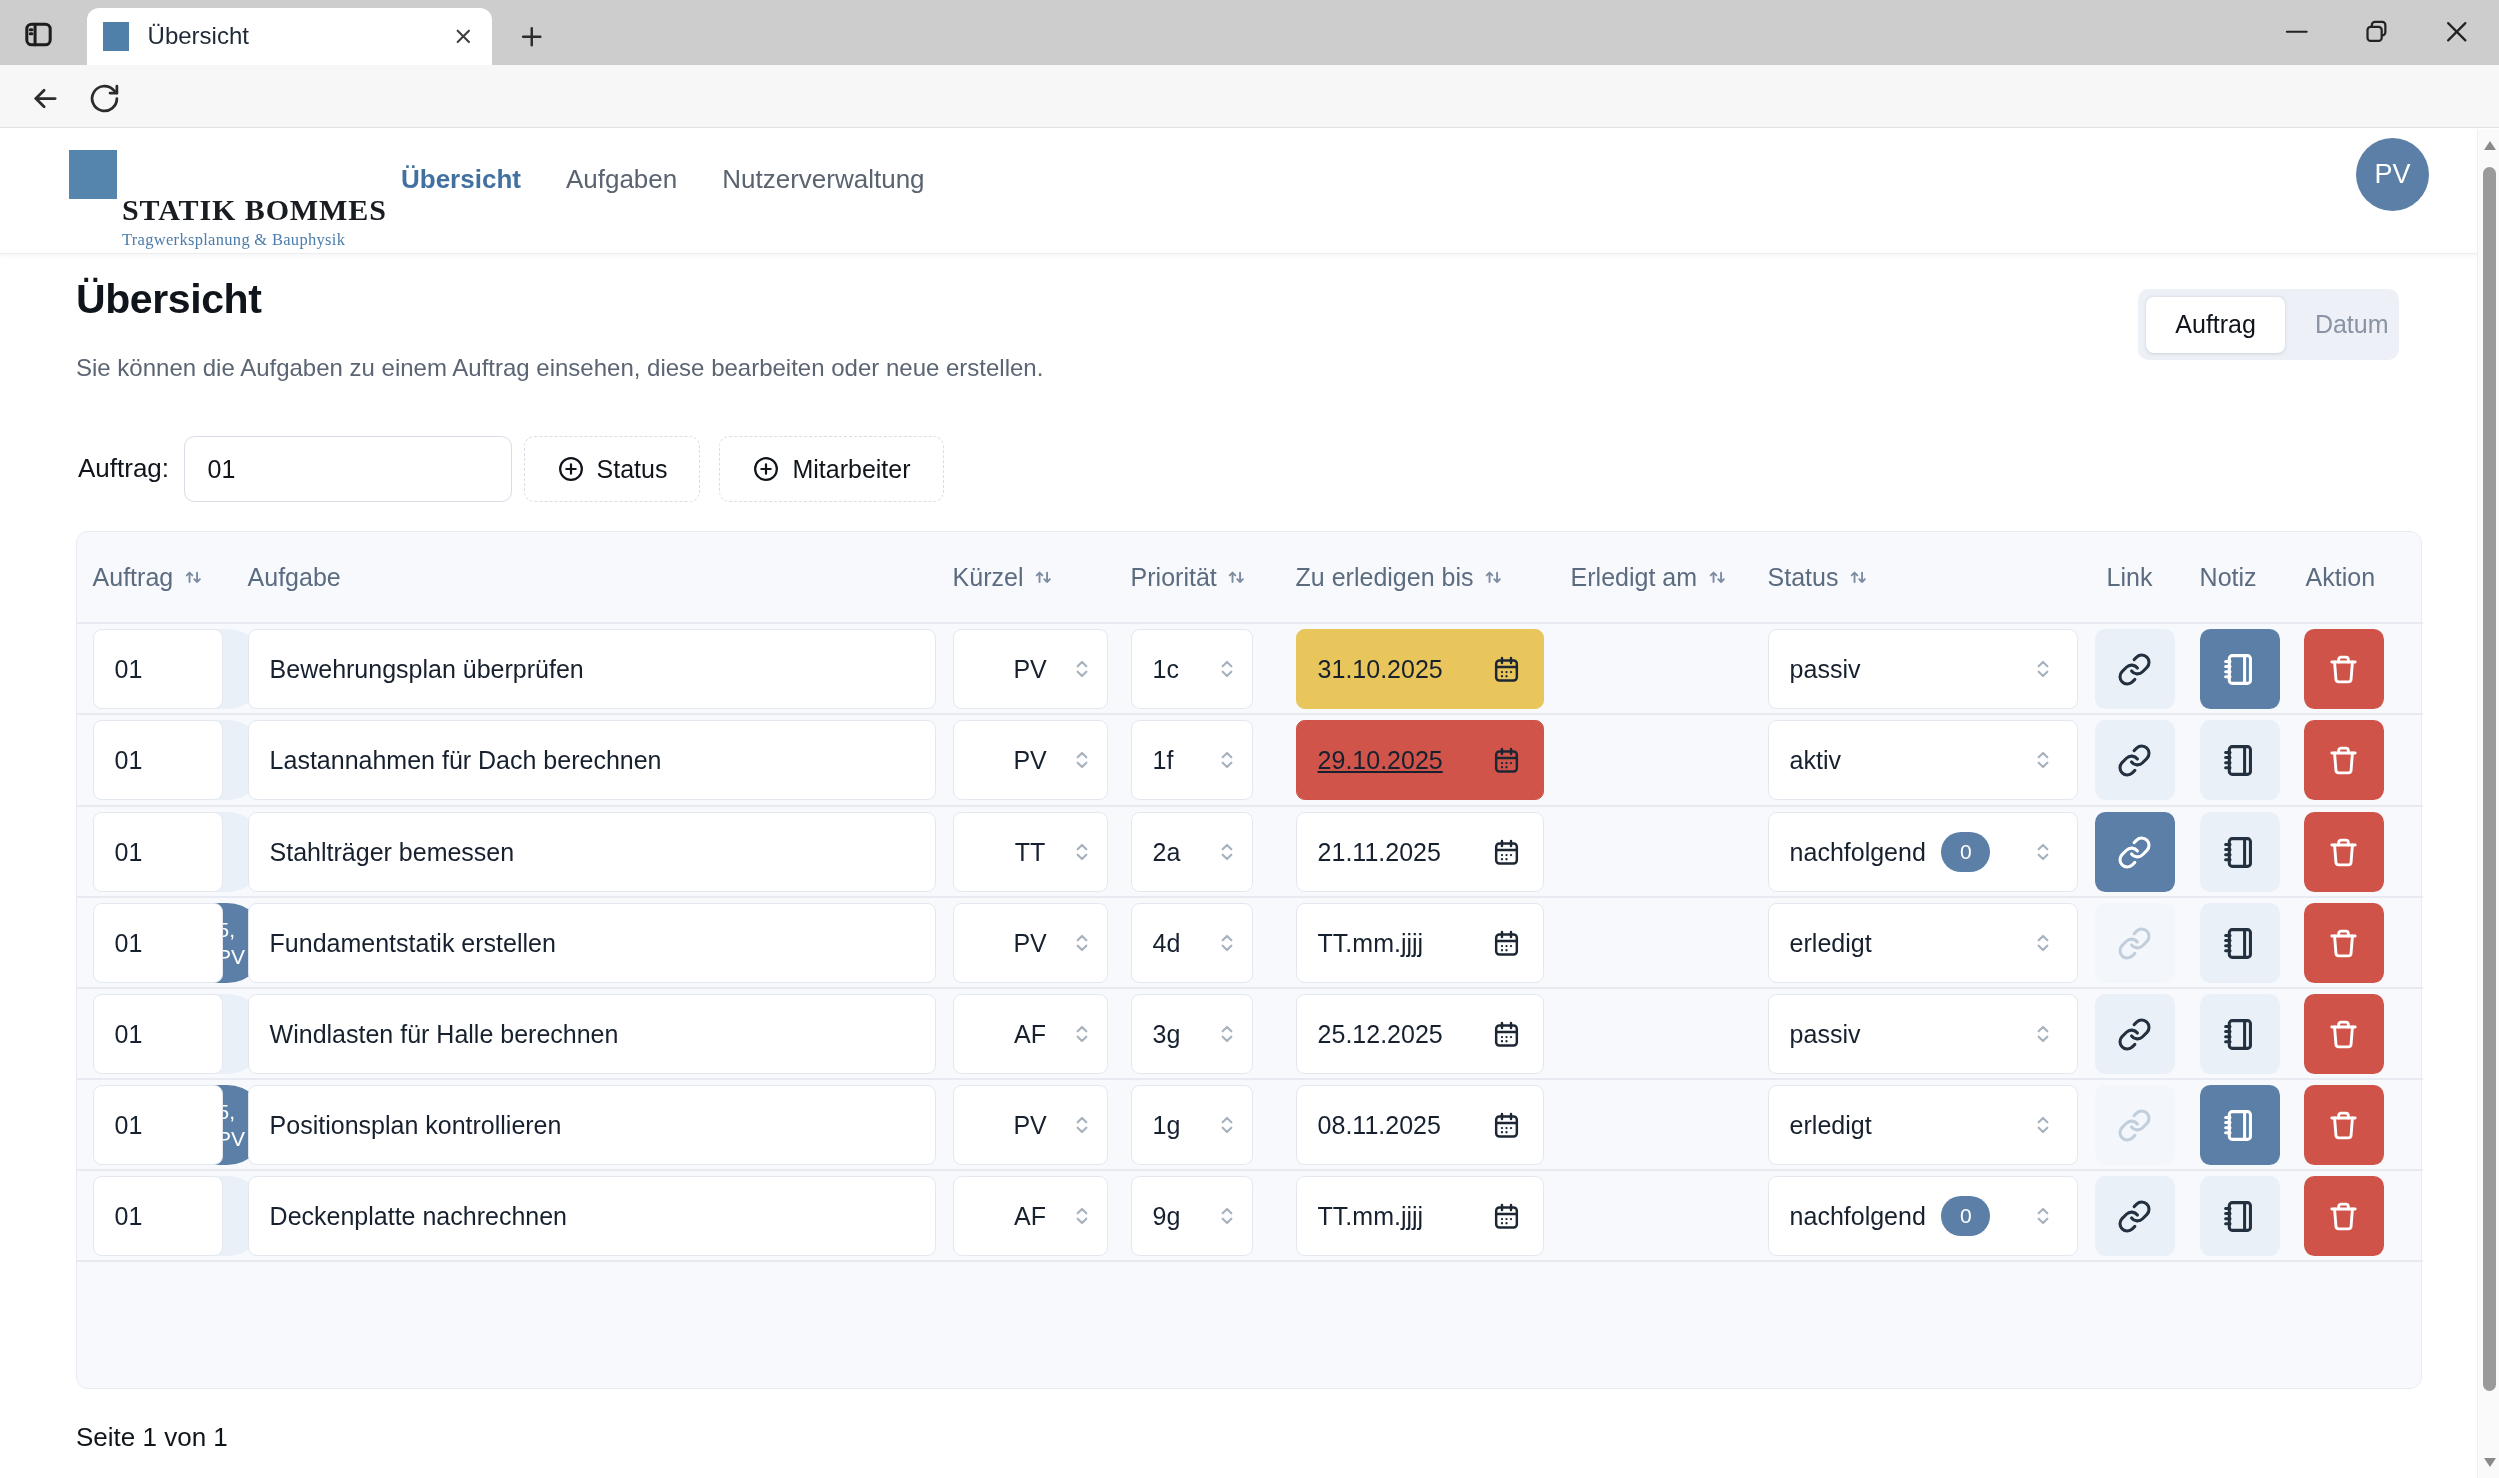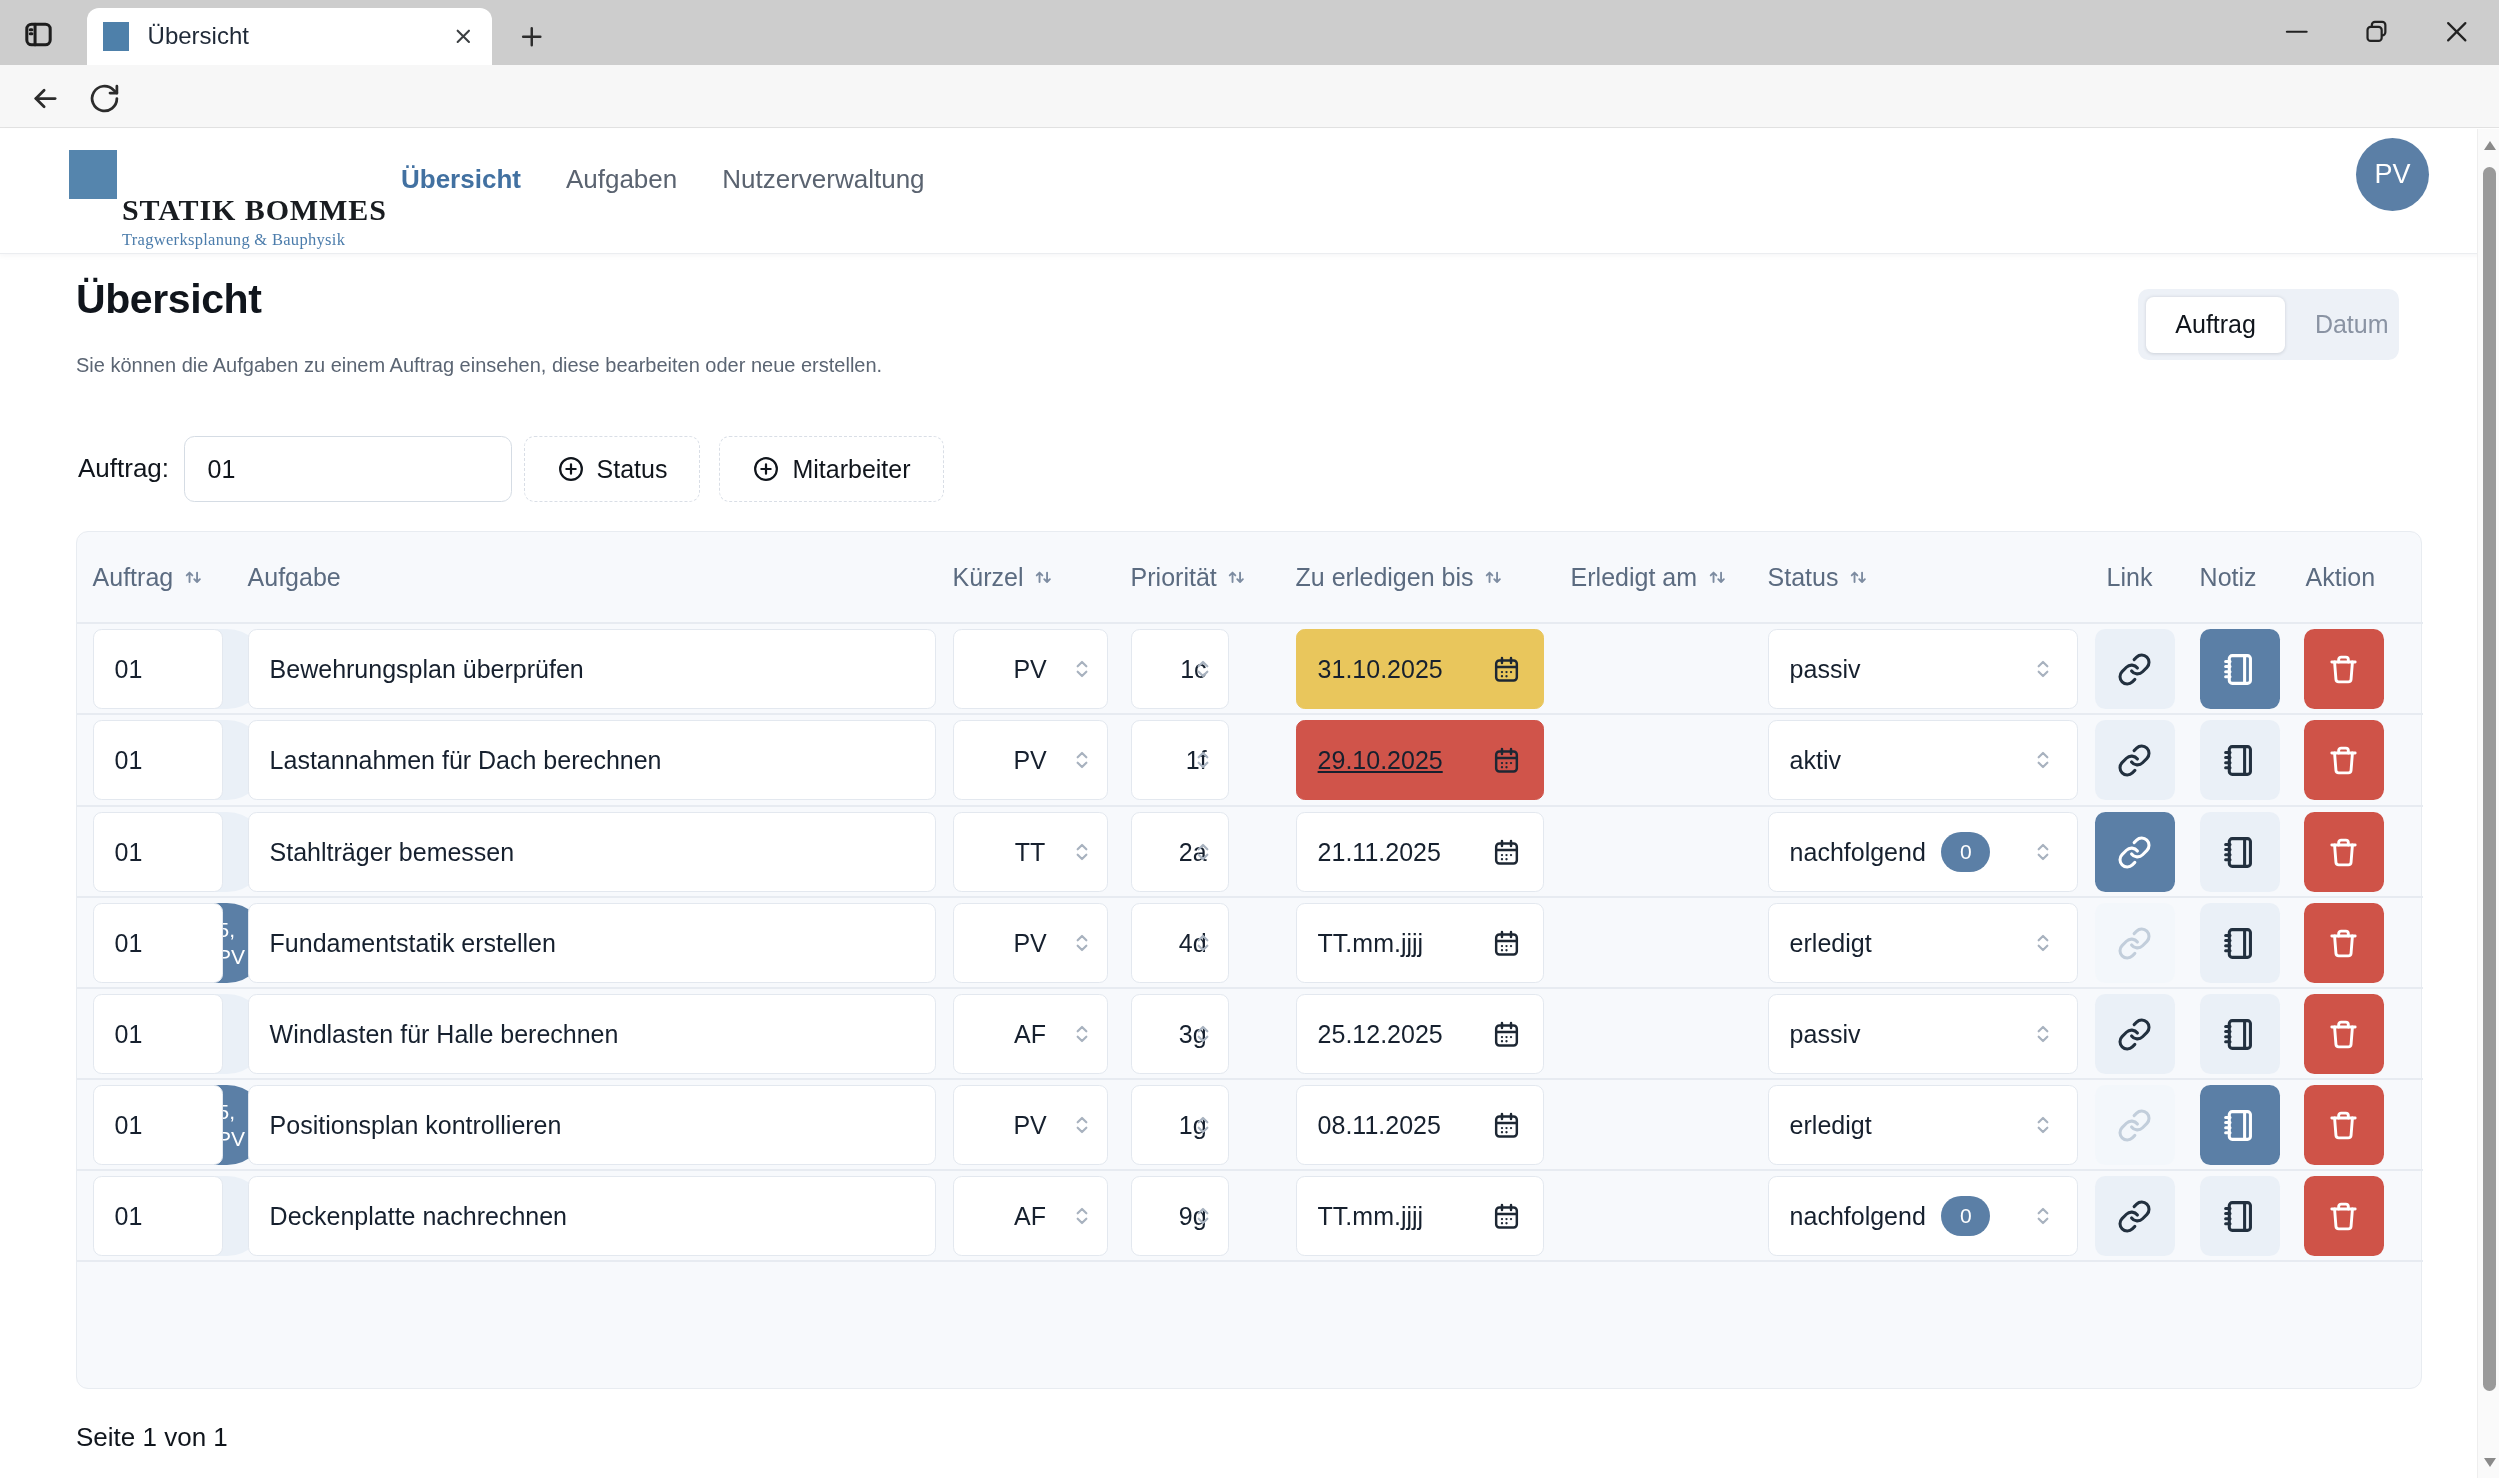--- a/index.html
+++ b/index.html
@@ -37,21 +37,21 @@
   .logo-square { position:absolute; left:69px; top:21px; width:48px; height:49px; background:#5585ad; }
   .logo-title { position:absolute; left:122px; top:64px; font-family:"Liberation Serif", serif; font-weight:700; font-size:30px; letter-spacing:0.9px; color:#191c20; }
   .logo-sub { position:absolute; left:122px; top:101px; font-family:"Liberation Serif", serif; font-size:16.5px; color:#4b7cab; letter-spacing:0.3px; }
   .main-nav { position:absolute; left:401px; top:35px; display:flex; gap:45px; font-size:26px; }
   .nav-item { color:#5a6370; cursor:pointer; }
   .nav-item.active { color:#4271a1; font-weight:700; }
   .avatar { position:absolute; right:71px; top:8.7px; width:73px; height:73px; border-radius:50%; background:var(--accent); color:#fff; font-size:27px; display:flex; align-items:center; justify-content:center; }
 
   
   .page-title { position:absolute; left:76px; top:276px; font-size:41px; font-weight:800; color:#10151c; letter-spacing:-0.4px; }
-  .page-sub { position:absolute; left:76px; top:354px; font-size:20px; color:#5b6573; }
+  .page-sub { position:absolute; left:76px; top:354px; font-size:24px; color:#5b6573; }
   .view-toggle { position:absolute; left:2138px; top:289px; width:261px; height:71px; background:#edf1f7; border-radius:10.4px; display:flex; align-items:center; padding:7.8px; }
   .toggle-chip { height:56px; border-radius:7.8px; display:flex; align-items:center; justify-content:center; font-size:25px; padding:0 29.5px; color:#8a93a3; cursor:pointer; }
   .toggle-chip.active { background:#fff; color:#10151c; box-shadow:0 0.9px 3.5px rgba(20,30,50,.15); }
 
   
   .filter-label { position:absolute; left:78px; top:453px; font-size:26px; color:#10151c; }
   .filter-input { position:absolute; left:184px; top:436px; width:328px; height:66px; background:#fff; border:1.7px solid #d5dce4; border-radius:10.4px; display:flex; align-items:center; padding:0 22.6px; font-size:25px; color:#10151c; }
   .add-filter-btn { position:absolute; top:436px; height:66px; border:1.7px dashed #d9dee6; border-radius:10.4px; background:#fff; display:flex; align-items:center; justify-content:center; gap:12px; font-size:25px; color:#10151c; cursor:pointer; }
   .btn-status { left:524px; width:176px; }
   .btn-mitarbeiter { left:719px; width:225px; }
@@ -60,21 +60,21 @@
   .card { position:absolute; left:76px; top:531px; width:2346px; height:858px; background:#f7f9fc; border:0.9px solid #e8ecf1; border-radius:12px; }
   .thead { position:absolute; left:15.6px; top:31px; width:2315px; height:38px; }
   .th { position:absolute; top:0; display:flex; align-items:center; gap:8.7px; font-size:25px; color:#5b6b80; }
   .th .sort { cursor:pointer; }
   .row-sep { position:absolute; left:0; width:2346px; height:1.7px; background:#e7ebf1; }
   .trow { position:absolute; left:15.6px; width:2315px; height:80px; }
   .cell { position:absolute; top:0; height:80px; background:#fff; border:1.7px solid #e3e8ef; border-radius:8.7px; display:flex; align-items:center; padding:0 21px; font-size:25px; color:#16202e; }
   .c-auftrag { left:0; width:130px; }
   .c-aufgabe { left:155px; width:688px; }
   .c-kuerzel { left:860px; width:155px; justify-content:center; position:absolute; }
-  .c-prio { left:1038px; width:98px; justify-content:flex-end; }
+  .c-prio { left:1038px; width:122px; justify-content:flex-start; }
   .c-kuerzel .chev, .c-prio .chev { position:absolute; right:12px; }
   .c-due { left:1203px; width:248px;align-items:center; }
   .c-due .cal { margin-left:auto; }
   .due--warn { background:var(--warning); border-color:var(--warning); }
   .due--over { background:var(--overdue); border-color:var(--overdue);text-decoration:underline; }
   .c-done { left:1478px; width:174px; height:80px; border-radius:40px; background:#eaf0f7; display:flex; flex-direction:column; align-items:center; justify-content:center; font-size:25px; color:#3d4a5c; }
   .c-done.filled { background:var(--accent); color:#fff; font-size:21px; font-weight:500; line-height:1.3; }
   .c-status { left:1675px; width:310px; }
   .c-status .chev { margin-left:auto; }
   .status-badge { min-width:49px; height:40px; border-radius:20px; background:var(--accent); color:#fff; font-size:21px; display:none; align-items:center; justify-content:center; margin-left:15.6px; padding:0 8.7px; }

